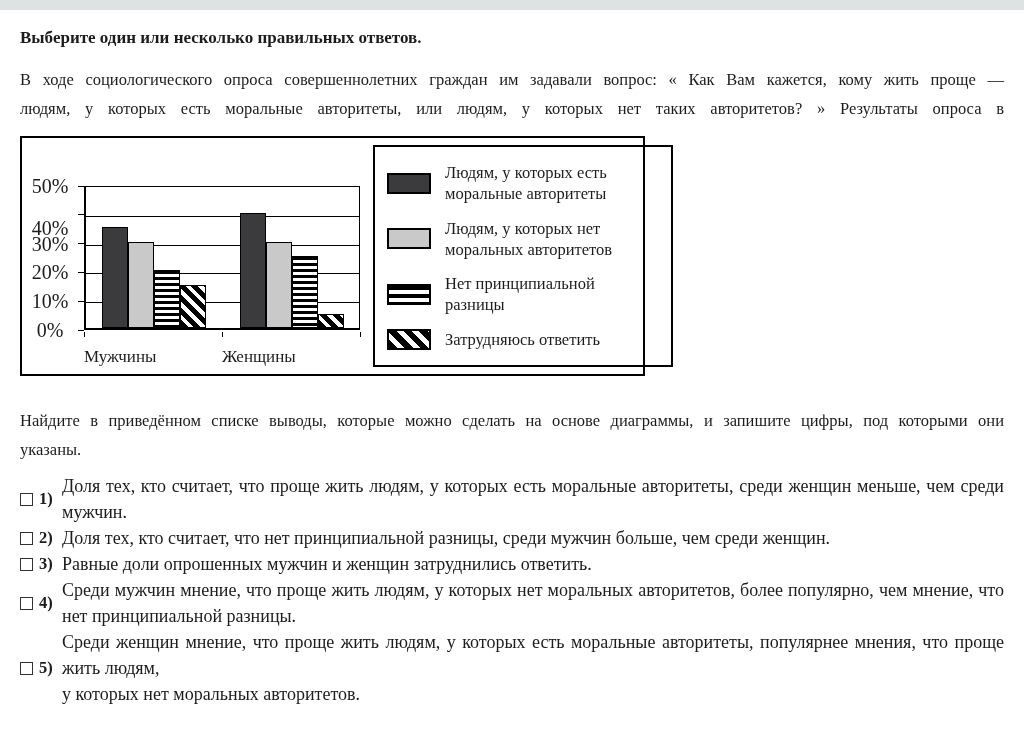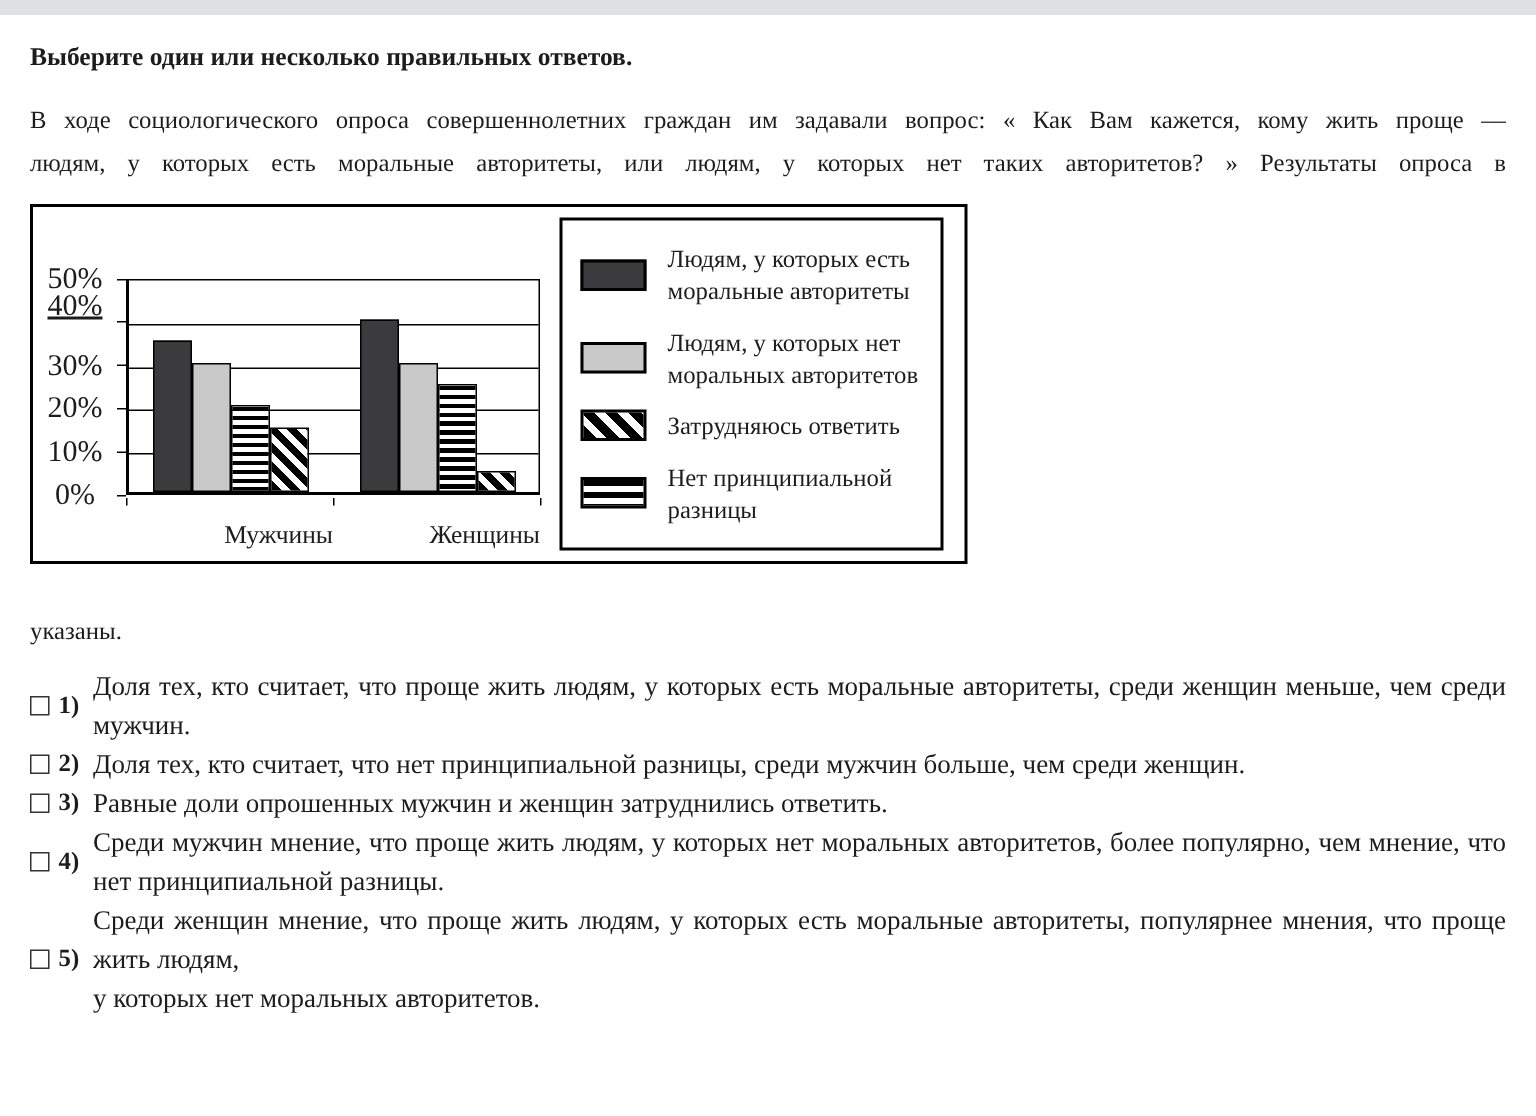--- a/index.html
+++ b/index.html
@@ -44,26 +44,26 @@
   .pattern-solid-light { background: #c9c9c9; }
   .pattern-horizontal-stripes { background: repeating-linear-gradient(to bottom, #000 0 3px, #fff 3px 6px); }
   .pattern-diagonal-stripes { background: repeating-linear-gradient(45deg, #000 0 5px, #fff 5px 9px); }
   .ytick-label {
     position: absolute; width: 52px; text-align: center;
     font-size: 20px; line-height: 20px;
   }
   .tick-left { position: absolute; width: 6px; height: 1px; background: #000; }
   .tick-bottom { position: absolute; width: 1px; height: 5px; background: #000; }
   .cat-label {
-    position: absolute; width: 138px; text-align: right;
+    position: absolute; width: 138px; text-align: left;
     font-size: 17px;
   }
   .legend-box {
     position: absolute; left: 351px; top: 7px;
-    width: 256px; height: 222px;
+    width: 300px; height: 222px;
     border: 2px solid #000;
     display: flex; flex-direction: column; justify-content: space-between;
     padding: 15px 8px 15px 12px;
   }
   .legend-row { display: flex; align-items: center; gap: 14px; }
   .legend-swatch { flex: 0 0 auto; width: 44px; height: 21px; border: 2px solid #000; }
   .legend-swatch.pattern-horizontal-stripes { background: repeating-linear-gradient(to bottom, #000 0 4px, #fff 4px 8px); }
   .legend-swatch.pattern-diagonal-stripes { background: repeating-linear-gradient(45deg, #000 0 6px, #fff 6px 11px); }
   .legend-label { font-size: 16.5px; line-height: 21px; max-width: 190px; }
 
@@ -112,48 +112,49 @@
     <div class="legend-box" id="legend-box">
         <div class="legend-row">
           <span class="legend-swatch pattern-solid-dark"></span>
           <div class="legend-label">Людям, у которых есть моральные авторитеты</div>
         </div>
         <div class="legend-row">
           <span class="legend-swatch pattern-solid-light"></span>
           <div class="legend-label">Людям, у которых нет моральных авторитетов</div>
         </div>
         <div class="legend-row">
+          <span class="legend-swatch pattern-horizontal-stripes"></span>
+          <div class="legend-label">Нет принципиальной разницы</div>
+        </div>
+        <div class="legend-row">
           <span class="legend-swatch pattern-diagonal-stripes"></span>
           <div class="legend-label">Затрудняюсь ответить</div>
-        </div>
-        <div class="legend-row">
-          <span class="legend-swatch pattern-horizontal-stripes"></span>
-          <div class="legend-label">Нет принципиальной разницы</div>
         </div>
       </div>
   <div class="ytick-label" style="left: 2px; top: 182px;">0%</div>
       <div class="tick-left" style="left: 56px; top: 191.5px;"></div>
       <div class="ytick-label" style="left: 2px; top: 153.2px;">10%</div>
       <div class="tick-left" style="left: 56px; top: 162.7px;"></div>
       <div class="ytick-label" style="left: 2px; top: 124.4px;">20%</div>
       <div class="tick-left" style="left: 56px; top: 133.9px;"></div>
       <div class="ytick-label" style="left: 2px; top: 95.6px;">30%</div>
       <div class="tick-left" style="left: 56px; top: 105.1px;"></div>
-      <div class="ytick-label" style="left: 2px; top: 56px; text-decoration: underline;">40%</div>
+      <div class="ytick-label" style="left: 2px; top: 80px;">40%</div>
       <div class="tick-left" style="left: 56px; top: 76.3px;"></div>
       <div class="ytick-label" style="left: 2px; top: 38px;">50%</div>
       <div class="tick-left" style="left: 56px; top: 47.5px;"></div>
       <div class="tick-bottom" style="left: 62px; top: 194px;"></div>
       <div class="tick-bottom" style="left: 200px; top: 194px;"></div>
       <div class="tick-bottom" style="left: 338px; top: 194px;"></div>
       <div class="cat-label" style="left: 62px; top: 209px;">Мужчины</div>
       <div class="cat-label" style="left: 200px; top: 209px;">Женщины</div>
     </div>
 
   <div class="para question">
+    <div class="line stretch">Найдите в приведённом списке выводы, которые можно сделать на основе диаграммы, и запишите цифры, под которыми они</div>
     <div class="line">указаны.</div>
   </div>
 
   <div class="options" id="options-list">
       <div class="option">
         <div class="opt-label">
           <span class="checkbox"></span>
           <span class="opt-num">1)</span>
         </div>
         <div class="opt-text">

